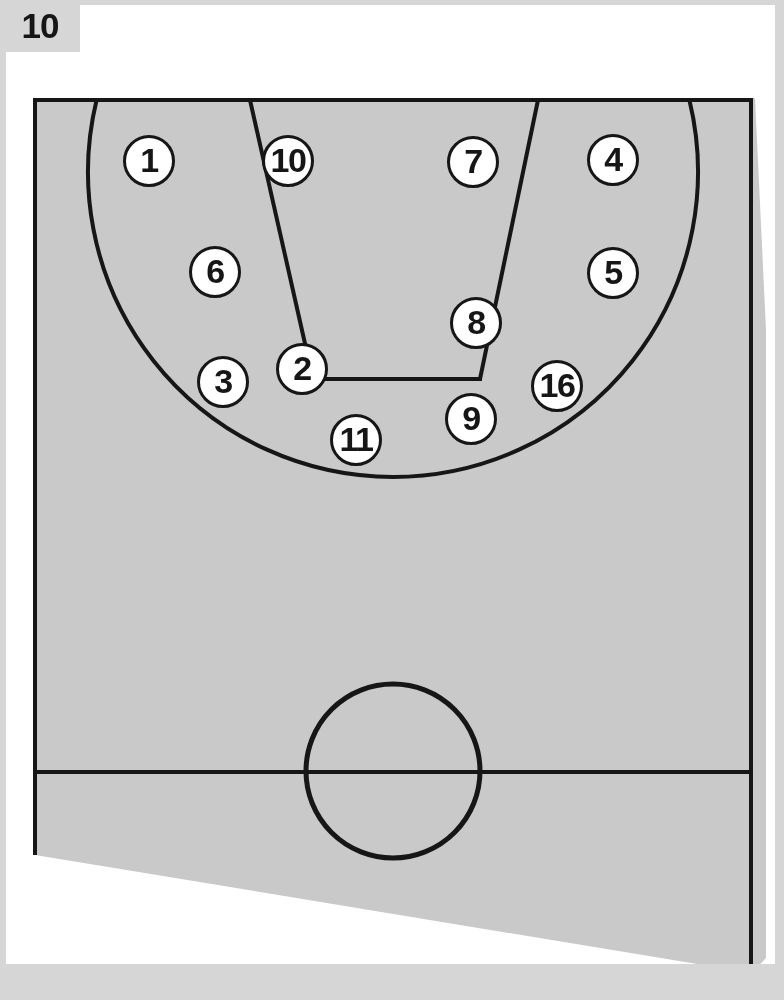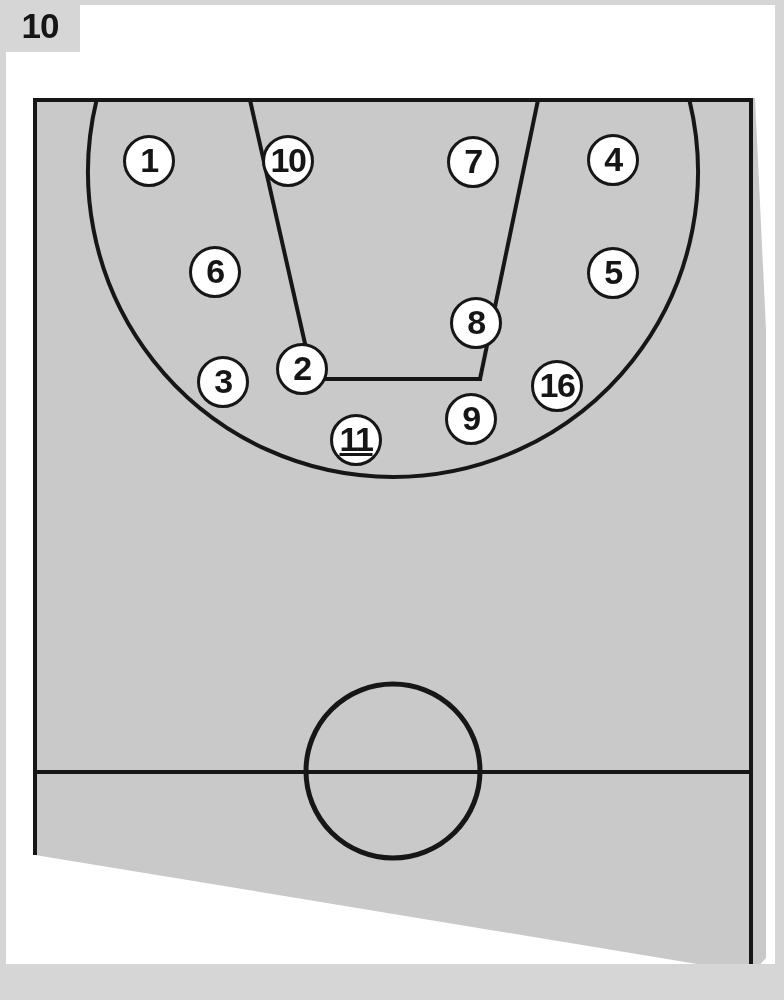--- a/index.html
+++ b/index.html
@@ -105,16 +105,16 @@
       <div class="marker" style="left: 262px; top: 135px;">10</div>
       <div class="marker" style="left: 447px; top: 136px;">7</div>
       <div class="marker" style="left: 587px; top: 134px;">4</div>
       <div class="marker" style="left: 189px; top: 246px;">6</div>
       <div class="marker" style="left: 587px; top: 247px;">5</div>
       <div class="marker" style="left: 450px; top: 297px;">8</div>
       <div class="marker" style="left: 276px; top: 343px;">2</div>
       <div class="marker" style="left: 197px; top: 356px;">3</div>
       <div class="marker" style="left: 531px; top: 360px;">16</div>
       <div class="marker" style="left: 445px; top: 393px;">9</div>
-      <div class="marker" style="left: 330px; top: 414px; text-decoration: underline;">11</div>
+      <div class="marker" style="left: 330px; top: 414px;">11</div>
     </div>
 
 </div>
 
 </body></html>

